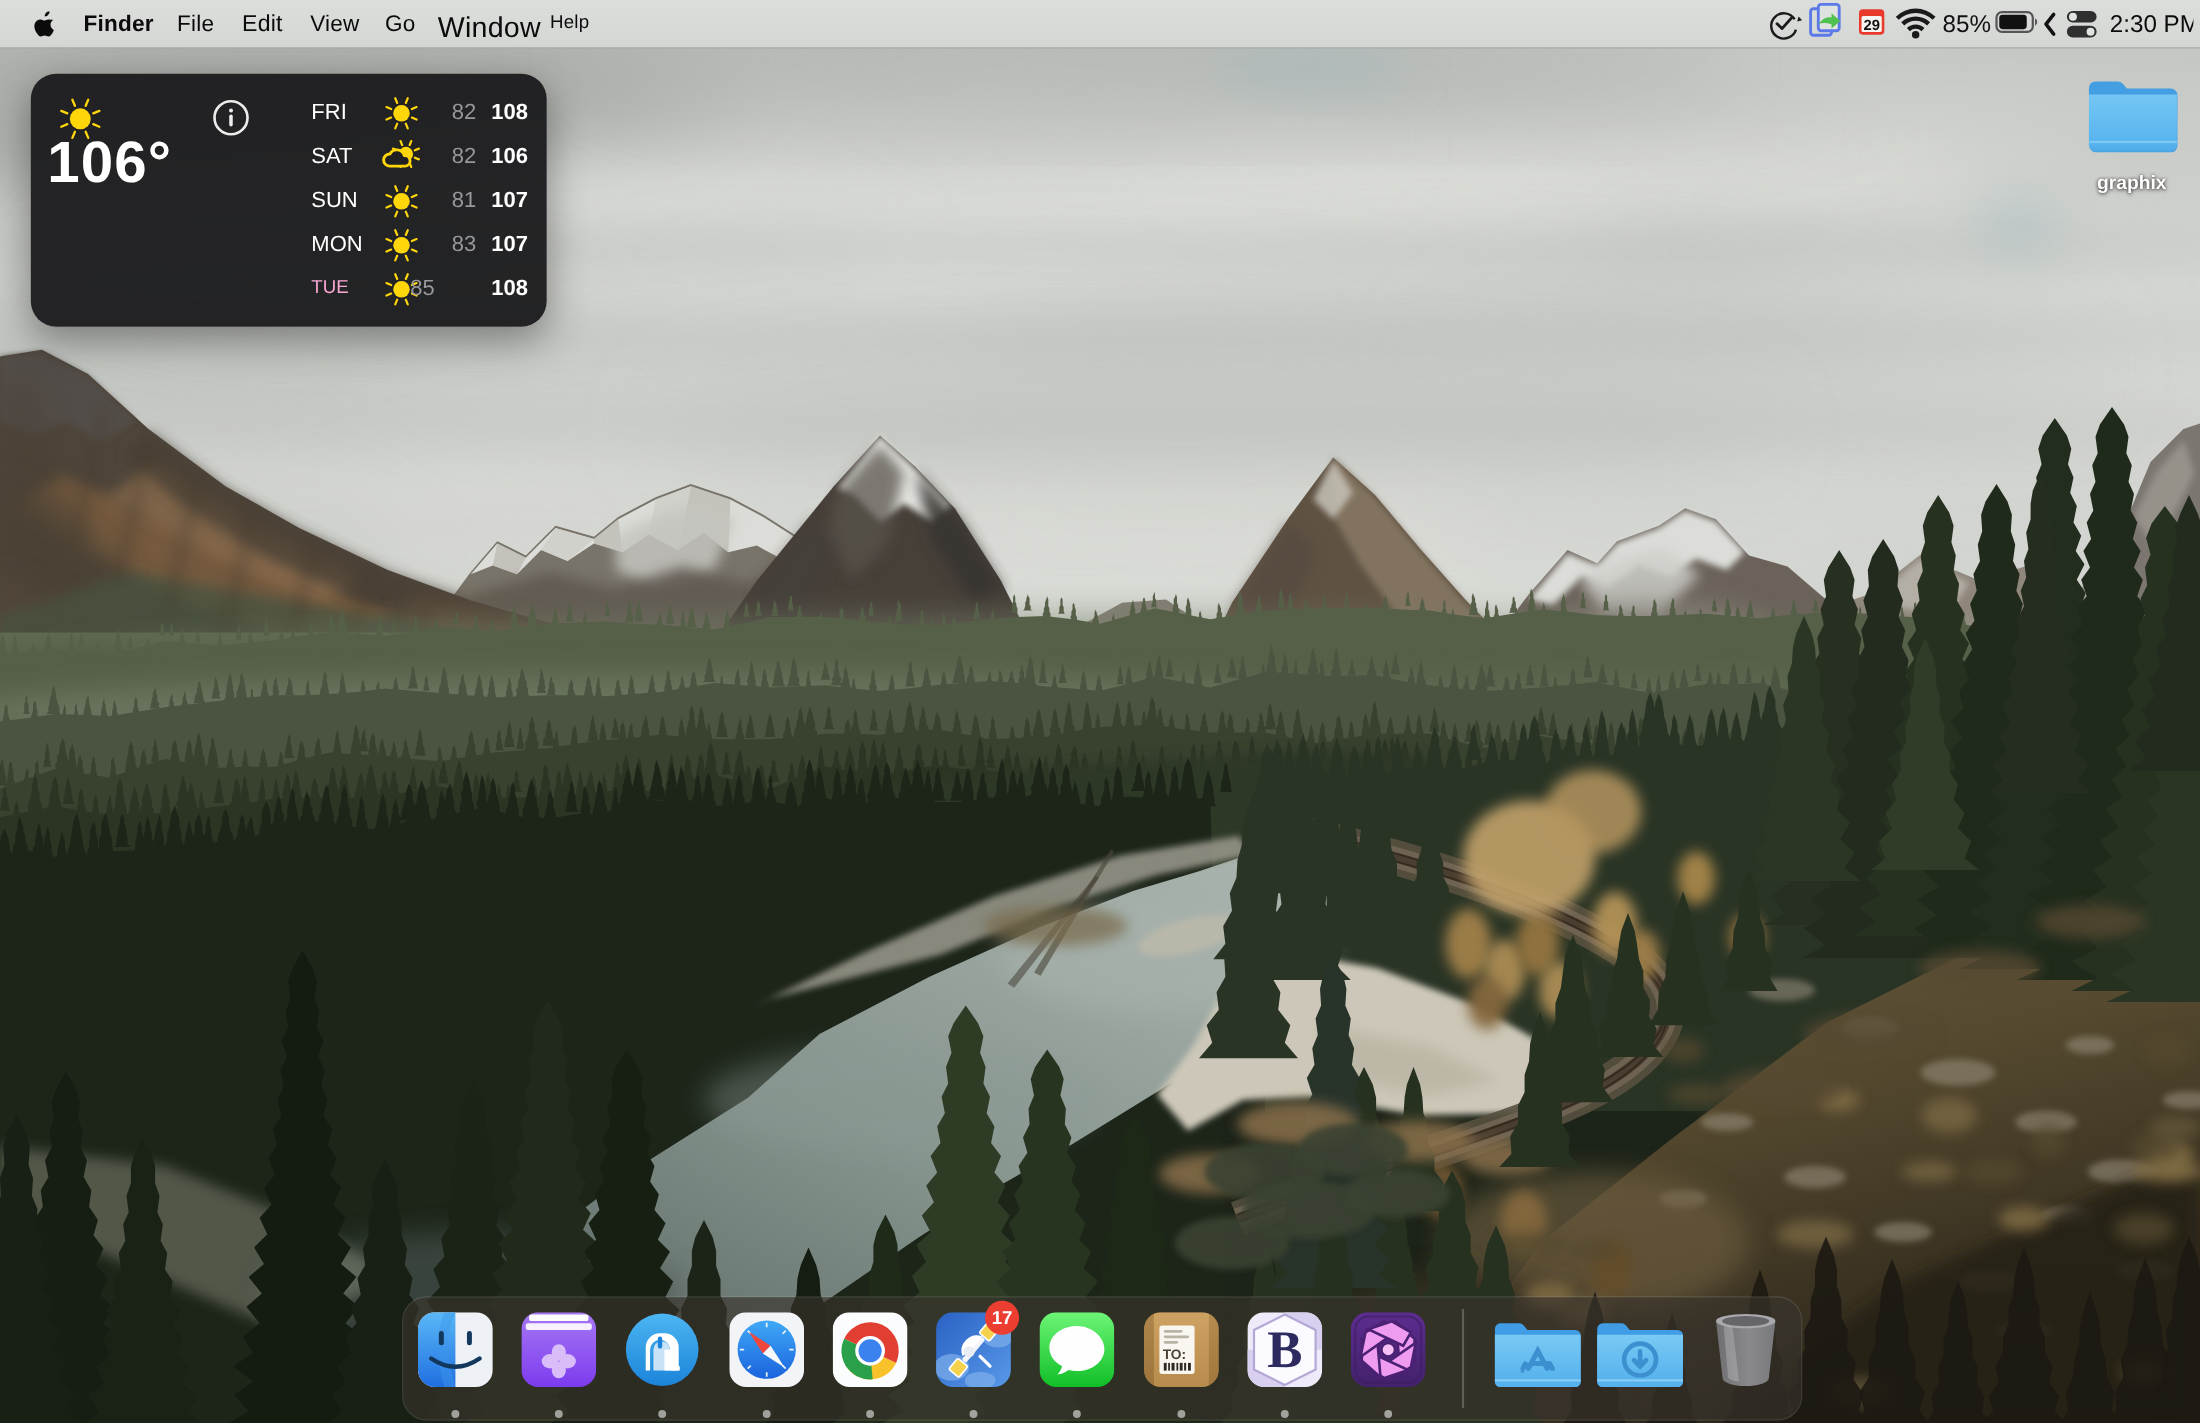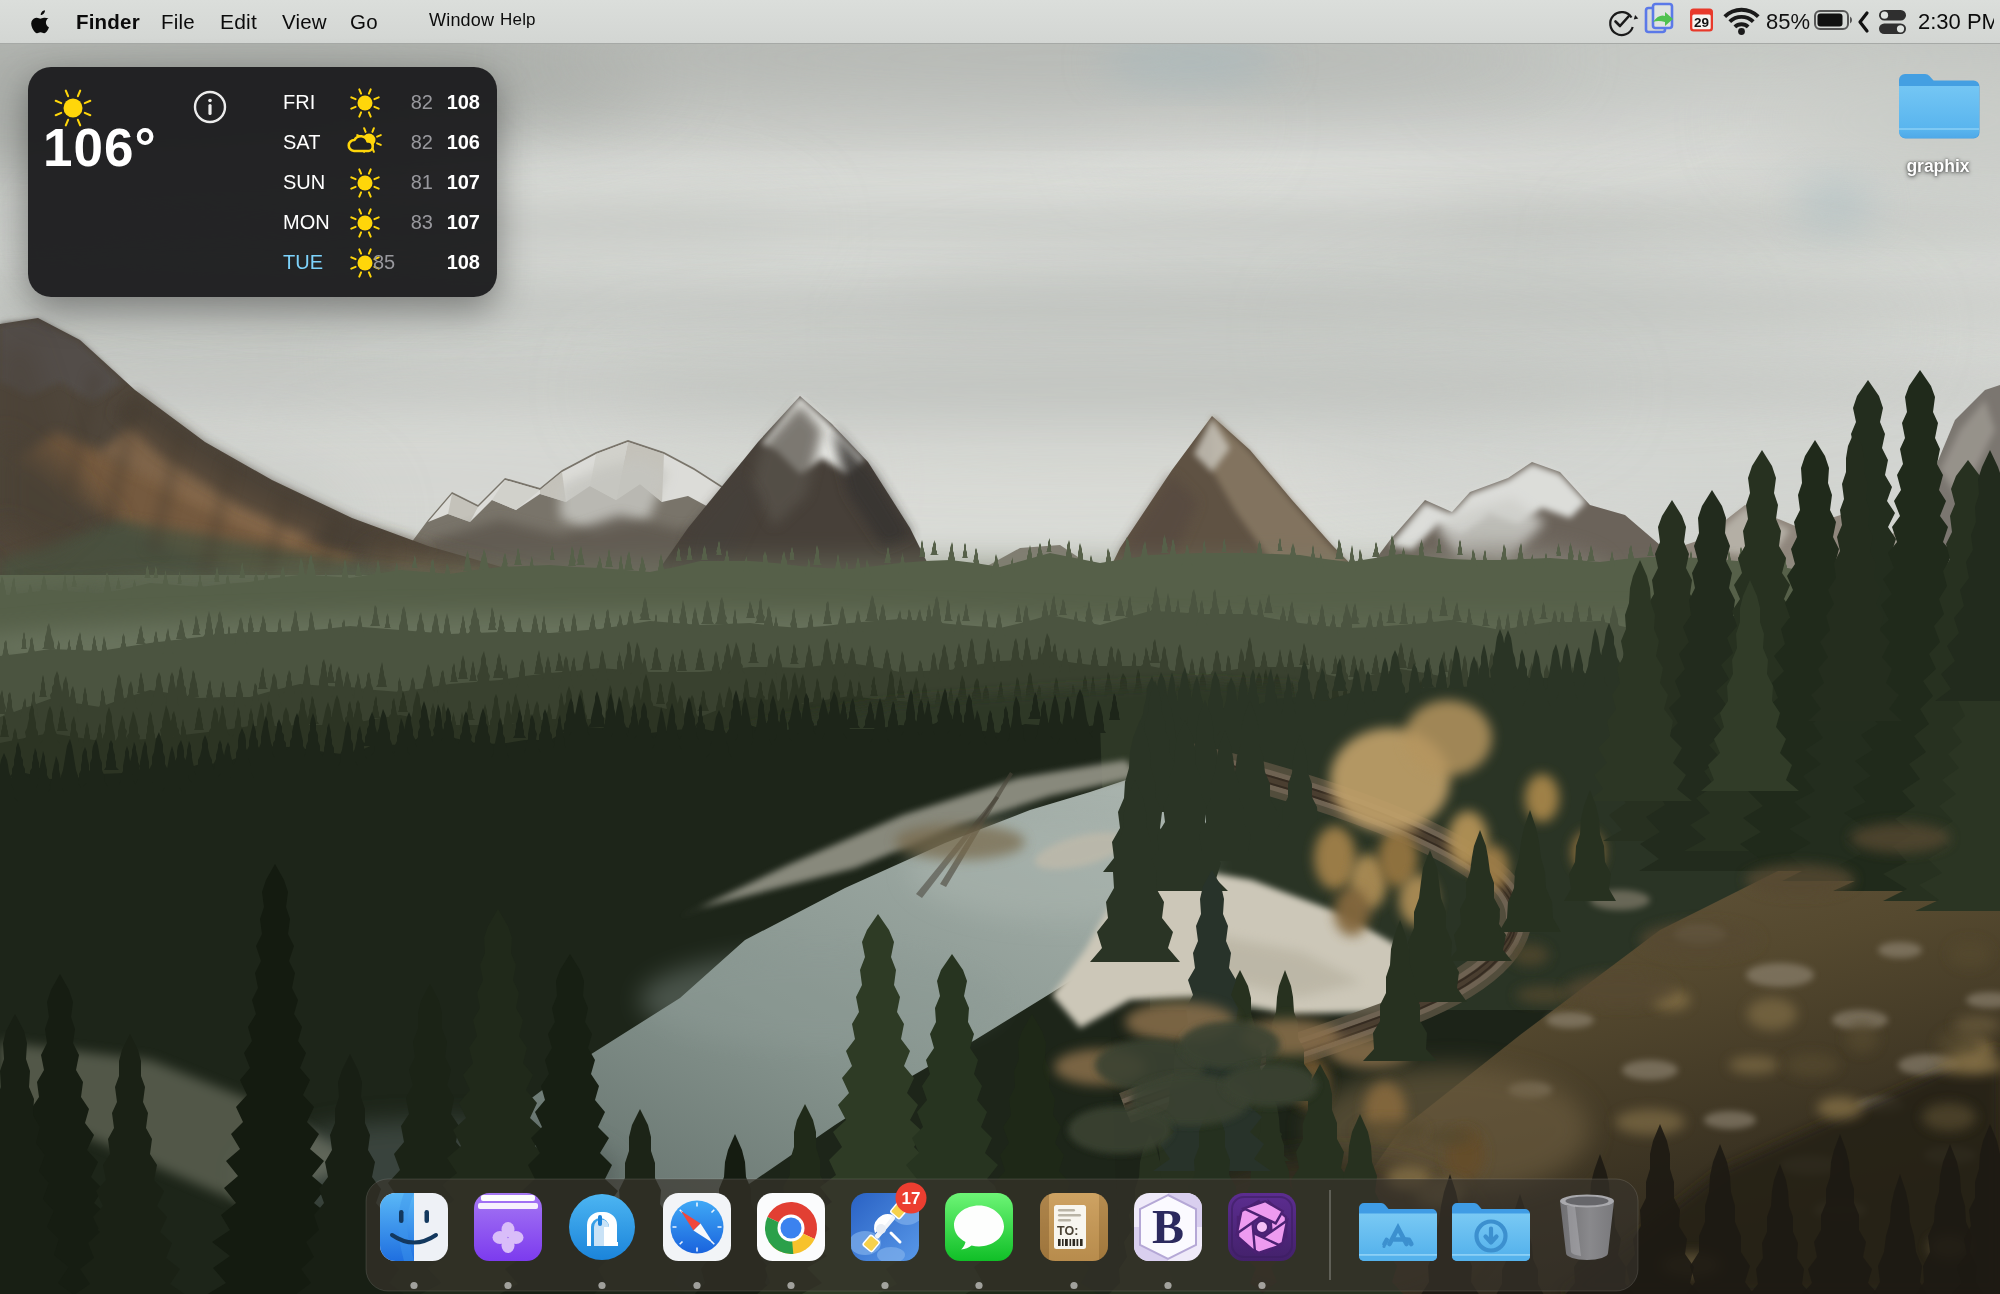--- a/index.html
+++ b/index.html
@@ -287,21 +287,21 @@
     </svg>
 <div id="menubar">
       <svg style="position:absolute;left:28px;top:8px" width="24" height="28" viewBox="0 0 22 26">
 <path fill="#0b0b0b" d="M15.6,2.1c0.1,1.1-0.3,2.2-1,3c-0.7,0.9-1.8,1.5-2.9,1.4C11.5,5.4,12,4.3,12.6,3.6C13.3,2.8,14.5,2.2,15.6,2.1z M18.9,9.3c-1.5,0.9-2.4,2.5-2.4,4.2c0,1.9,1.1,3.6,2.8,4.4c-0.3,1.1-0.8,2.1-1.4,3c-0.8,1.2-1.7,2.5-3.1,2.5c-1.3,0-1.7-0.8-3.3-0.8c-1.5,0-2,0.8-3.2,0.8c-1.3,0.1-2.3-1.3-3.2-2.5C3.3,18.4,2.2,14.9,3.2,12.4c0.8-2,2.7-3.4,4.8-3.4c1.3,0,2.5,0.9,3.3,0.9c0.8,0,2.3-1.1,3.8-0.9C16.6,9,17.9,9.3,18.9,9.3z"></path>
       </svg>
       <span style="position:absolute;left:76px;top:10px;font-size:20.5px;font-weight:700;color:#0b0b0b;letter-spacing:0.2px">Finder</span>
       <span style="position:absolute;left:161px;top:10px;font-size:20.5px;font-weight:400;color:#0b0b0b;letter-spacing:0.2px">File</span>
       <span style="position:absolute;left:220px;top:10px;font-size:21px;font-weight:400;color:#0b0b0b;letter-spacing:0.2px">Edit</span>
       <span style="position:absolute;left:282px;top:10px;font-size:20.5px;font-weight:400;color:#0b0b0b;letter-spacing:0.2px">View</span>
       <span style="position:absolute;left:350px;top:10px;font-size:20.5px;font-weight:400;color:#0b0b0b;letter-spacing:0.2px">Go</span>
-      <span style="position:absolute;left:429px;top:10px;font-size:18px;font-weight:400;color:#0b0b0b;letter-spacing:0.2px">Window</span>
+      <span style="position:absolute;left:398px;top:10px;font-size:26px;font-weight:400;color:#0b0b0b;letter-spacing:0.2px">Window</span>
       <span style="position:absolute;left:500px;top:10px;font-size:17px;font-weight:400;color:#0b0b0b;letter-spacing:0.2px">Help</span>
       <svg style="position:absolute;left:1589px;top:0" width="405" height="44" viewBox="0 0 405 44">
 <g stroke="#1a1a1a" fill="none" stroke-width="2.2">
  <path d="M42.5,17.5 a11.5,11.5 0 1 0 1.2,9.5"></path>
 </g>
 <path d="M44.8,19.5 l4.5,-1 l-3.2,-3.6 z" fill="#1a1a1a"></path>
 <path d="M26.5,21.5 l4.5,4.5 l8.5,-9.5" stroke="#1a1a1a" stroke-width="2.6" fill="none" stroke-linecap="round" stroke-linejoin="round"></path>
 <g>
  <rect x="57" y="8" width="19" height="24" rx="2.5" fill="none" stroke="#5b79e8" stroke-width="2.6"></rect>
  <rect x="64" y="4" width="19" height="24" rx="2.5" fill="#dfe3e0" stroke="#5b79e8" stroke-width="2.6"></rect>
@@ -402,21 +402,21 @@
         <line x1="20.9" y1="26.4" x2="22.7" y2="30.7" stroke="#ffd60a" stroke-width="2.0" stroke-linecap="round"></line>
         <line x1="13.1" y1="26.4" x2="11.3" y2="30.7" stroke="#ffd60a" stroke-width="2.0" stroke-linecap="round"></line>
         <line x1="7.6" y1="20.9" x2="3.3" y2="22.7" stroke="#ffd60a" stroke-width="2.0" stroke-linecap="round"></line>
         <line x1="7.6" y1="13.1" x2="3.3" y2="11.3" stroke="#ffd60a" stroke-width="2.0" stroke-linecap="round"></line>
         <line x1="13.1" y1="7.6" x2="11.3" y2="3.3" stroke="#ffd60a" stroke-width="2.0" stroke-linecap="round"></line>
         <line x1="20.9" y1="7.6" x2="22.7" y2="3.3" stroke="#ffd60a" stroke-width="2.0" stroke-linecap="round"></line>
         <line x1="26.4" y1="13.1" x2="30.7" y2="11.3" stroke="#ffd60a" stroke-width="2.0" stroke-linecap="round"></line>
       </svg>
       <span style="position:absolute;left:345px;top:144px;width:60px;text-align:right;font-size:20px;font-weight:500;color:#98989d">83</span>
       <span style="position:absolute;left:392px;top:144px;width:60px;text-align:right;font-size:20px;font-weight:700;color:#fff">107</span>
-      <span style="position:absolute;left:255px;top:184px;font-size:20px;color:#7dd3fc">TUE</span>
+      <span style="position:absolute;left:255px;top:184px;font-size:17px;color:#f9a8d4">TUE</span>
       <svg style="position:absolute;left:320px;top:179px" width="34" height="34" viewBox="0 0 34 34">
         <circle cx="17" cy="17" r="7.5" fill="#ffd60a"></circle>
         <line x1="26.4" y1="20.9" x2="30.7" y2="22.7" stroke="#ffd60a" stroke-width="2.0" stroke-linecap="round"></line>
         <line x1="20.9" y1="26.4" x2="22.7" y2="30.7" stroke="#ffd60a" stroke-width="2.0" stroke-linecap="round"></line>
         <line x1="13.1" y1="26.4" x2="11.3" y2="30.7" stroke="#ffd60a" stroke-width="2.0" stroke-linecap="round"></line>
         <line x1="7.6" y1="20.9" x2="3.3" y2="22.7" stroke="#ffd60a" stroke-width="2.0" stroke-linecap="round"></line>
         <line x1="7.6" y1="13.1" x2="3.3" y2="11.3" stroke="#ffd60a" stroke-width="2.0" stroke-linecap="round"></line>
         <line x1="13.1" y1="7.6" x2="11.3" y2="3.3" stroke="#ffd60a" stroke-width="2.0" stroke-linecap="round"></line>
         <line x1="20.9" y1="7.6" x2="22.7" y2="3.3" stroke="#ffd60a" stroke-width="2.0" stroke-linecap="round"></line>
         <line x1="26.4" y1="13.1" x2="30.7" y2="11.3" stroke="#ffd60a" stroke-width="2.0" stroke-linecap="round"></line>

